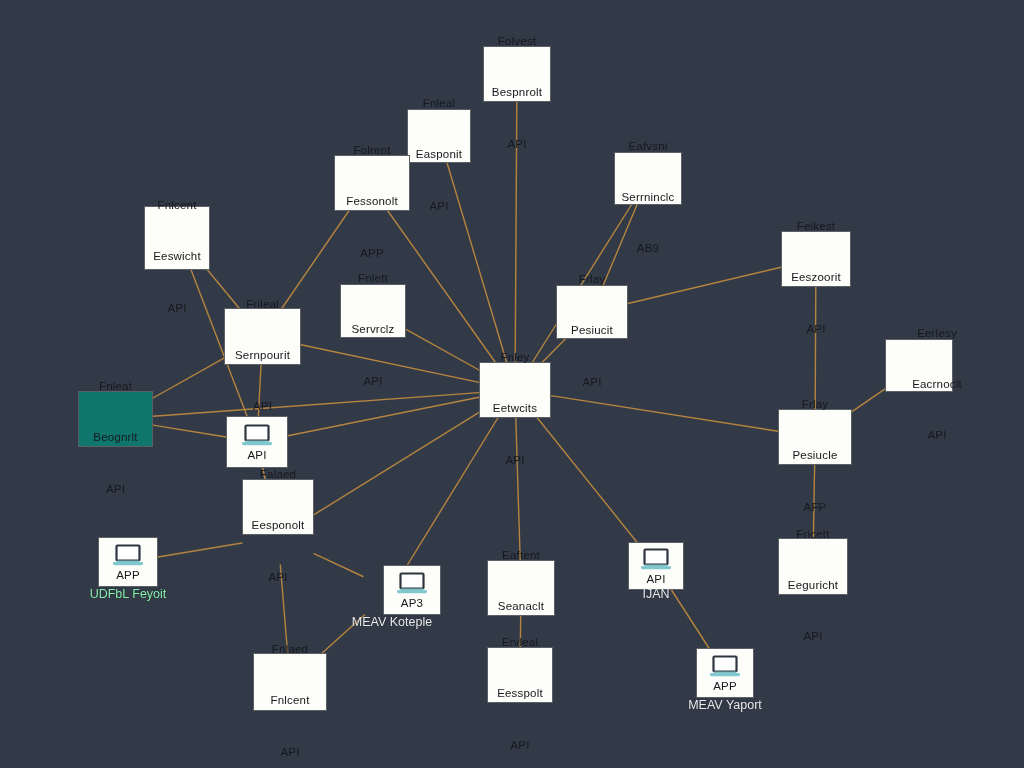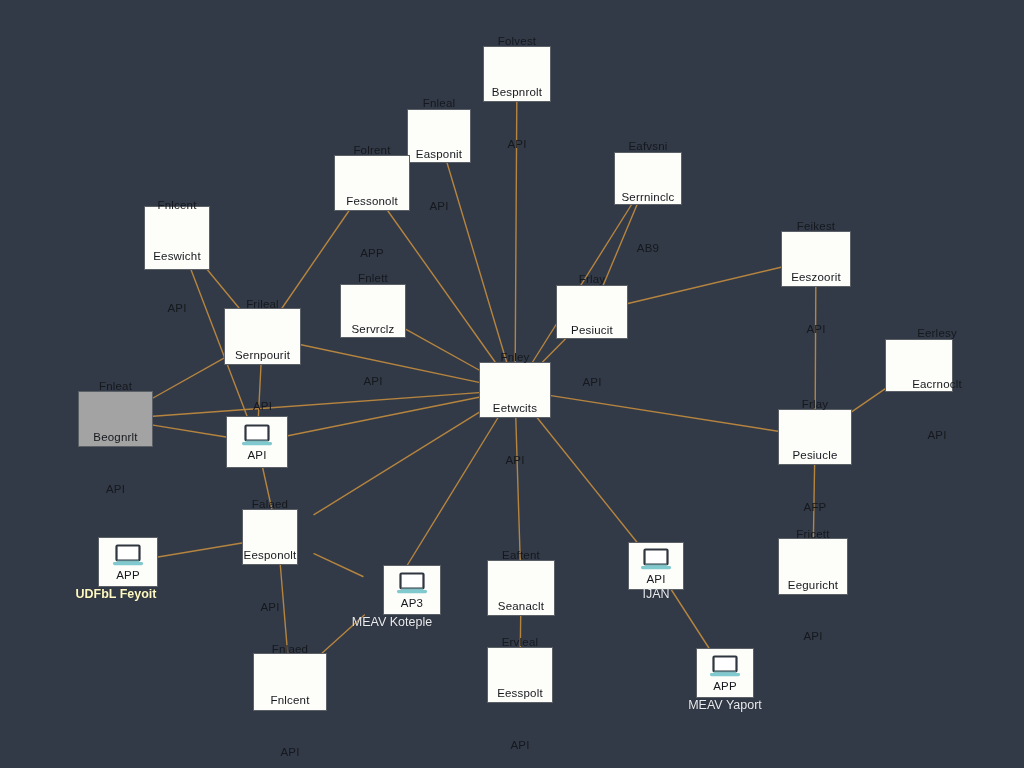--- a/index.html
+++ b/index.html
@@ -155,36 +155,36 @@
       <div class="node text-node" style="left: 224px; top: 308px; width: 77px; height: 57px; background: rgb(253, 253, 249); border-color: rgb(91, 95, 102); color: rgb(21, 24, 29);">
         <span class="ln">Frileal</span>
         <span class="ln">Sernpourit</span>
         <span class="ln">API</span>
       </div>
       <div class="node text-node" style="left: 885px; top: 339px; width: 68px; height: 53px; background: rgb(253, 253, 249); border-color: rgb(91, 95, 102); color: rgb(21, 24, 29); padding-left: 40px;">
         <span class="ln">Eerlesy</span>
         <span class="ln">Eacrnoclt</span>
         <span class="ln">API</span>
       </div>
-      <div class="node text-node" style="left: 78px; top: 391px; width: 75px; height: 56px; background: #a3a3a3; border-color: rgb(91, 95, 102); color: rgb(21, 24, 29);">
+      <div class="node text-node" style="left: 78px; top: 391px; width: 75px; height: 56px; background: #0f766e; border-color: rgb(91, 95, 102); color: rgb(21, 24, 29);">
         <span class="ln">Fnleat</span>
         <span class="ln">Beognrlt</span>
         <span class="ln">API</span>
       </div>
       <div class="node text-node" style="left: 479px; top: 362px; width: 72px; height: 56px; background: rgb(253, 253, 249); border-color: rgb(91, 95, 102); color: rgb(21, 24, 29);">
         <span class="ln">Fnley</span>
         <span class="ln">Eetwcits</span>
         <span class="ln">API</span>
       </div>
       <div class="node text-node" style="left: 778px; top: 409px; width: 74px; height: 56px; background: rgb(253, 253, 249); border-color: rgb(91, 95, 102); color: rgb(21, 24, 29);">
         <span class="ln">Frlay</span>
         <span class="ln">Pesiucle</span>
         <span class="ln">AFP</span>
       </div>
-      <div class="node text-node" style="left: 242px; top: 509px; width: 56px; height: 56px; background: rgb(253, 253, 249); border-color: rgb(91, 95, 102); color: rgb(21, 24, 29);">
+      <div class="node text-node" style="left: 242px; top: 479px; width: 72px; height: 56px; background: rgb(253, 253, 249); border-color: rgb(91, 95, 102); color: rgb(21, 24, 29);">
         <span class="ln">Falaed</span>
         <span class="ln">Eesponolt</span>
         <span class="ln">API</span>
       </div>
       <div class="node text-node" style="left: 778px; top: 538px; width: 70px; height: 57px; background: rgb(253, 253, 249); border-color: rgb(91, 95, 102); color: rgb(21, 24, 29);">
         <span class="ln">Fricett</span>
         <span class="ln">Eeguricht</span>
         <span class="ln">API</span>
       </div>
       <div class="node text-node" style="left: 487px; top: 560px; width: 68px; height: 56px; background: rgb(253, 253, 249); border-color: rgb(91, 95, 102); color: rgb(21, 24, 29);">
@@ -215,21 +215,21 @@
       <div class="node icon-node" style="left: 98px; top: 537px; width: 60px; height: 50px; background: rgb(253, 253, 249); border-color: rgb(91, 95, 102); color: rgb(21, 24, 29);">
         <span>
           <svg class="laptop" width="34" height="25" viewBox="0 0 34 25" aria-hidden="true">
             <rect x="5.5" y="2.5" width="23" height="15" rx="1" fill="#ffffff" stroke="#2f3640" stroke-width="2.2"></rect>
             <rect x="2" y="19" width="30" height="3.2" rx="1.4" fill="#7fc9cf"></rect>
             <rect x="6" y="17.4" width="22" height="1.8" fill="#7fc9cf" opacity="0.75"></rect>
           </svg>
         </span>
         <span class="icon-label">APP</span>
       </div>
-      <div class="caption" style="color: #fef9c3; left: 116px; top: 588px; transform: translateX(-50%); font-weight: bold;">UDFbL Feyoit</div>
+      <div class="caption" style="color: #86efac; left: 128px; top: 588px; transform: translateX(-50%);">UDFbL Feyoit</div>
       <div class="node icon-node" style="left: 363px; top: 565px; width: 58px; height: 50px; background: rgb(253, 253, 249); border-color: rgb(91, 95, 102); color: rgb(21, 24, 29); margin-left: 20px;">
         <span>
           <svg class="laptop" width="34" height="25" viewBox="0 0 34 25" aria-hidden="true">
             <rect x="5.5" y="2.5" width="23" height="15" rx="1" fill="#ffffff" stroke="#2f3640" stroke-width="2.2"></rect>
             <rect x="2" y="19" width="30" height="3.2" rx="1.4" fill="#7fc9cf"></rect>
             <rect x="6" y="17.4" width="22" height="1.8" fill="#7fc9cf" opacity="0.75"></rect>
           </svg>
         </span>
         <span class="icon-label">AP3</span>
       </div>

